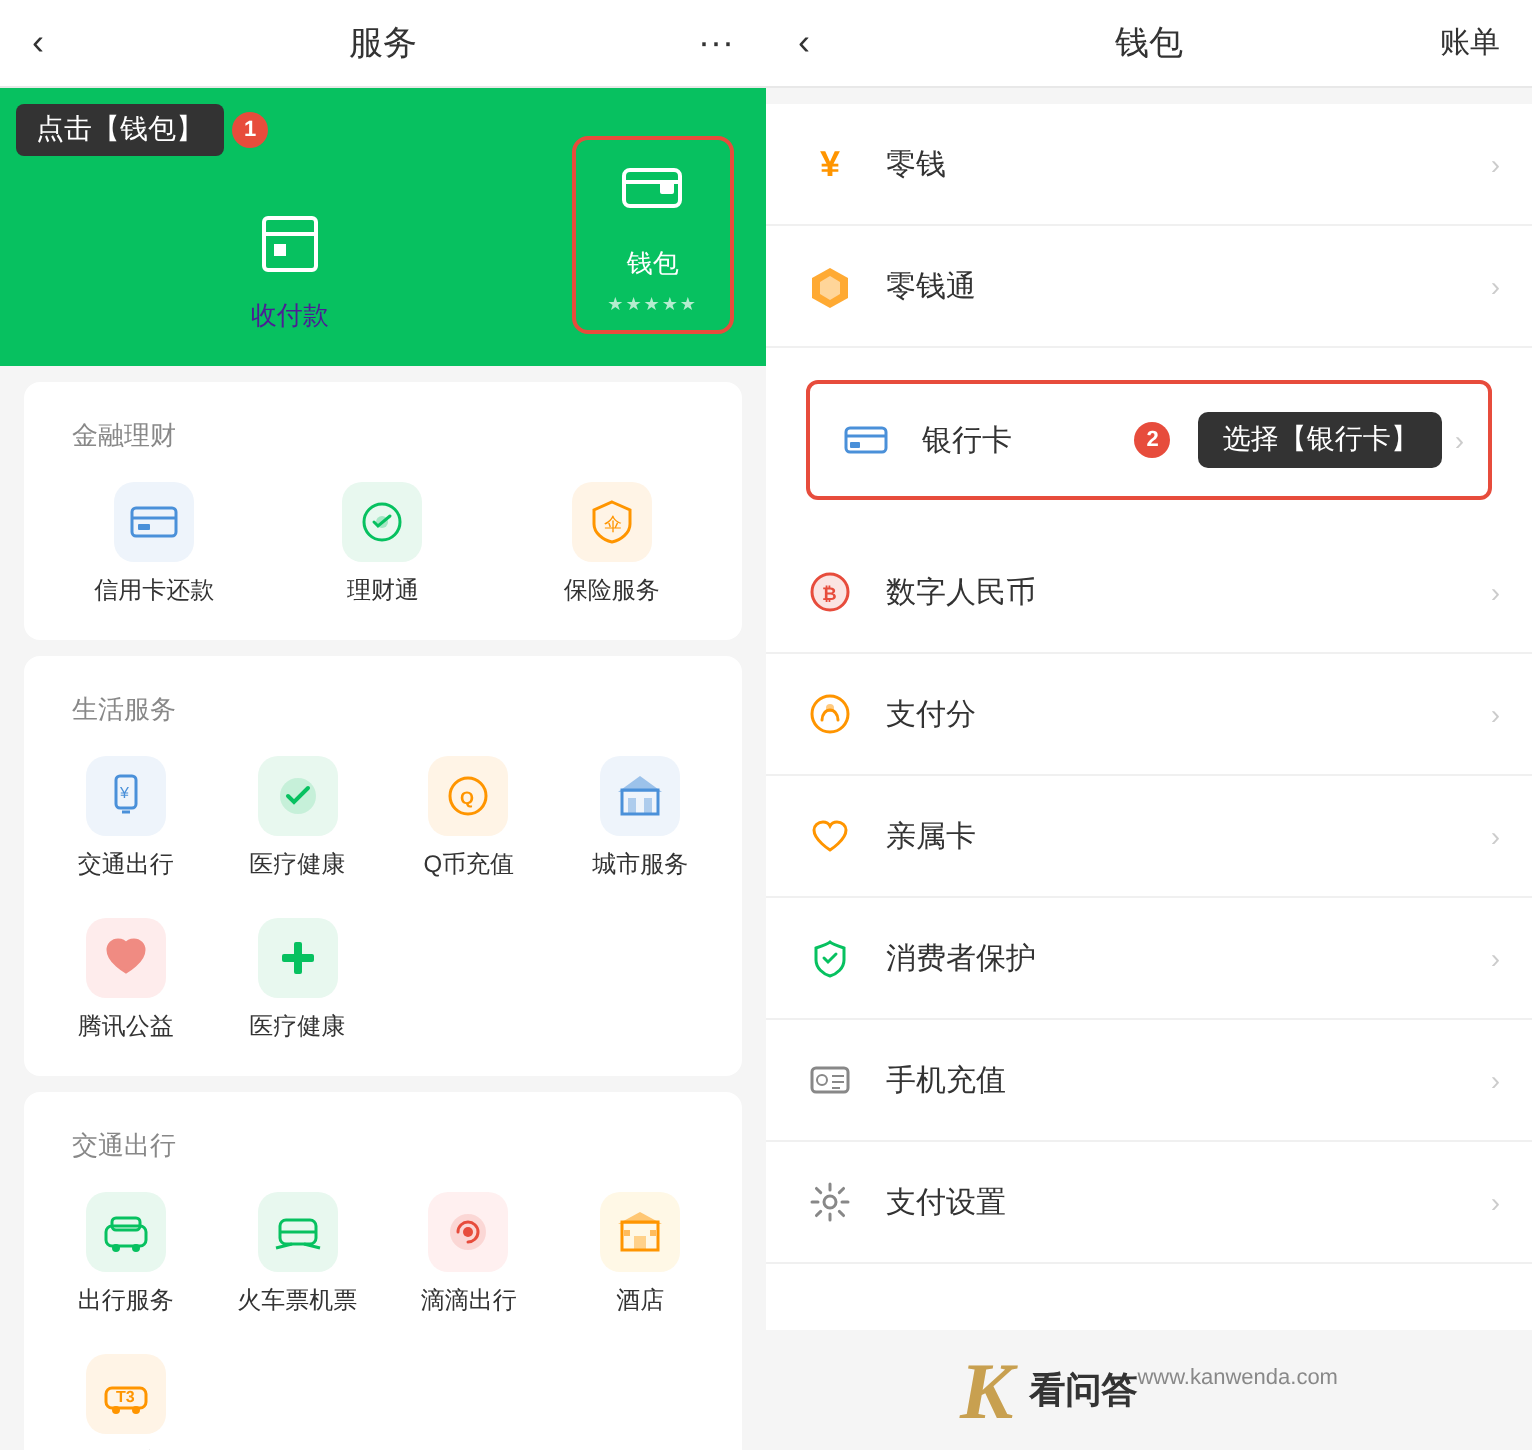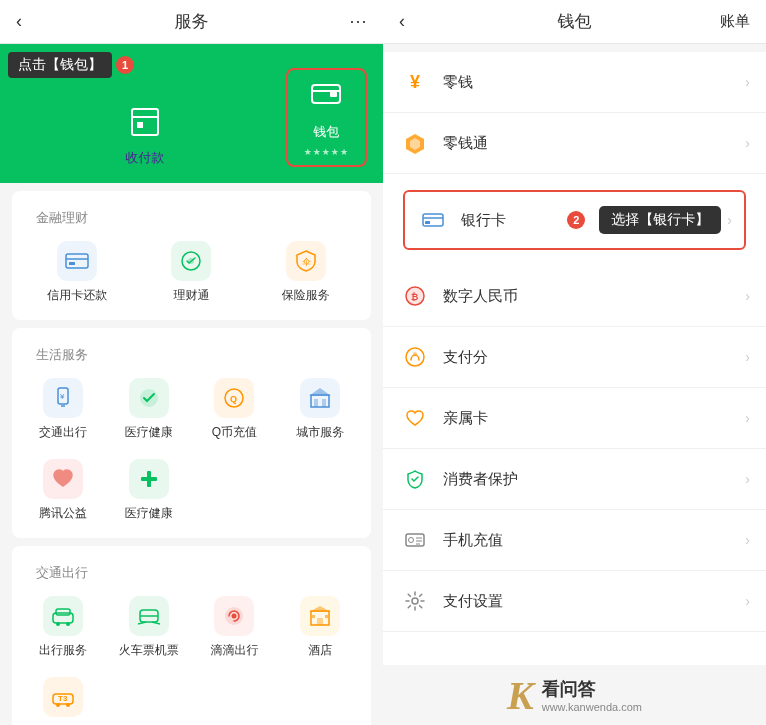--- a/index.html
+++ b/index.html
@@ -276,21 +276,20 @@
       height: 60px;
       background: #f5f5f5;
       display: flex;
       align-items: center;
       justify-content: center;
       gap: 8px;
     }
 
     .watermark-text {
       display: flex;
-      flex-direction: column;
       justify-content: flex-end;
     }
 
     .watermark-text .main {
       font-size: 18px;
       font-weight: bold;
       color: #333;
     }
 
     .watermark-text .sub {

